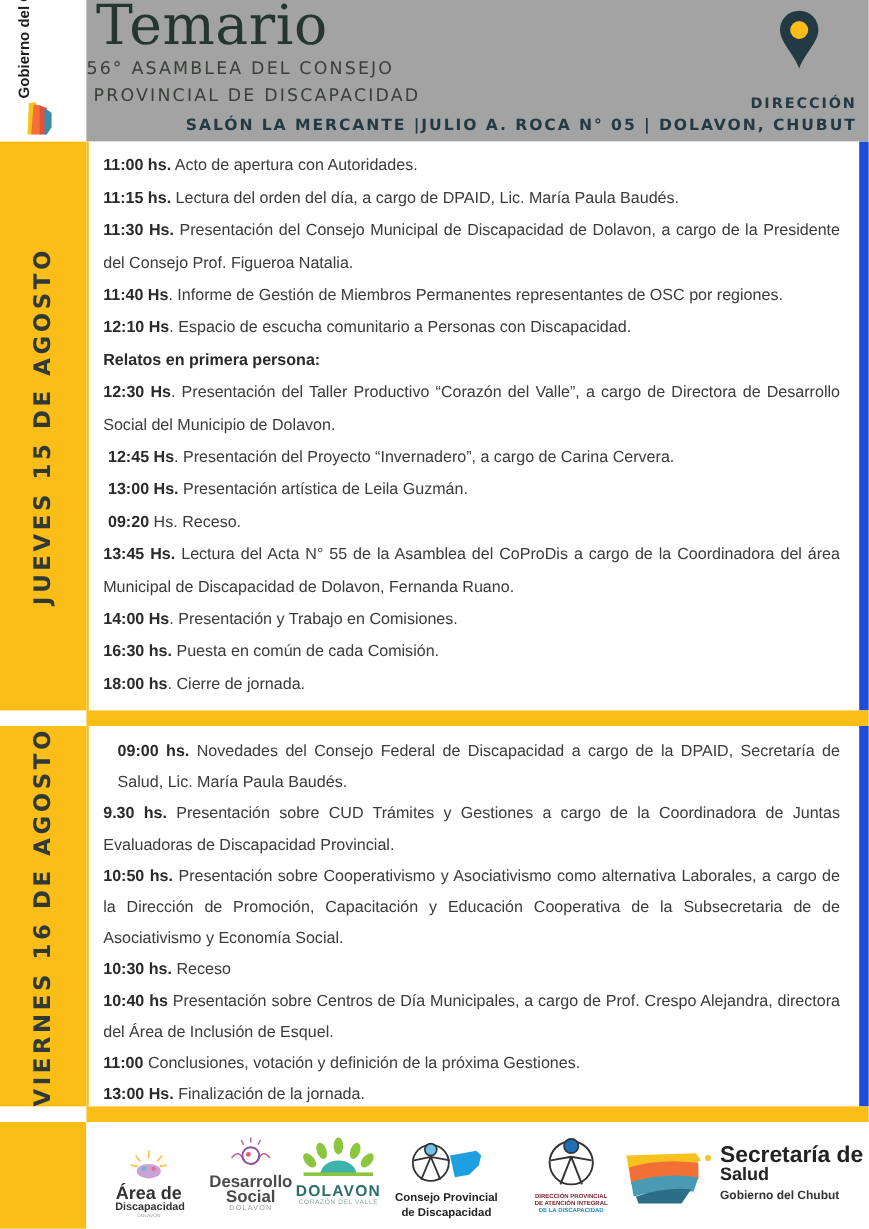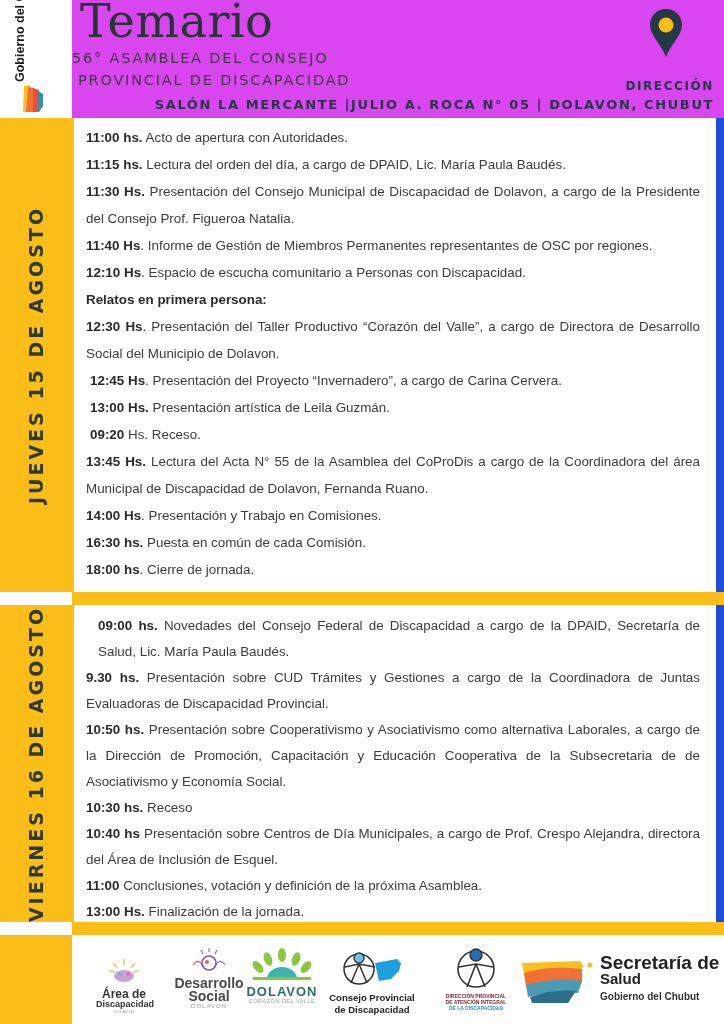--- a/index.html
+++ b/index.html
@@ -7,21 +7,21 @@
   body { position: relative; font-family: "Liberation Sans", sans-serif; color: #2b2f2e; }
 
   
   #gov-logo-box { position: absolute; left: 0; top: 0; width: 72px; height: 118px; background: #ffffff; }
   #gov-logo-text { position: absolute; left: 14px; top: 4px; width: 40px; height: 80px; }
   #gov-logo-text span { position: absolute; left: 0; top: 0; transform-origin: left top; transform: translate(0, 78px) rotate(-90deg);
     font-weight: 700; font-size: 12.5px; line-height: 12px; color: #1d1d1b; white-space: nowrap; display: block; }
   #gov-logo-mark { position: absolute; left: 22px; top: 84px; width: 22px; height: 30px; }
 
   
-  #header { position: absolute; left: 72px; top: 0; width: 652px; height: 118px; background: #d946ef; }
+  #header { position: absolute; left: 72px; top: 0; width: 652px; height: 118px; background: #a3a3a3; }
   #title { position: absolute; left: 8px; top: -6px; font-family: "DejaVu Serif", "Liberation Serif", serif; font-size: 46px; color: #24362f; letter-spacing: 0.5px; }
   #subtitle-1 { position: absolute; left: 0; top: 50px; font-family: "DejaVu Sans", sans-serif; font-size: 14.5px; color: #3a3f3a; letter-spacing: 1.8px; }
   #subtitle-2 { position: absolute; left: 6px; top: 72px; font-family: "DejaVu Sans", sans-serif; font-size: 14.5px; color: #3a3f3a; letter-spacing: 1.8px; }
   #direccion-label { position: absolute; right: 10px; top: 79px; font-family: "DejaVu Sans", sans-serif; font-weight: 700; font-size: 12px; letter-spacing: 1.6px; color: #233a45; }
   #address { position: absolute; right: 10px; top: 97px; font-family: "DejaVu Sans", sans-serif; font-weight: 700; font-size: 13px; letter-spacing: 1.6px; color: #233a45; white-space: nowrap; text-align: center; }
   #pin-icon { position: absolute; left: 577px; top: 8px; width: 34px; height: 50px; }
 
   
   .day-strip { position: absolute; left: 0; width: 72px; background: #fbbd18; }
   #day1-strip { top: 118px; height: 474px; }
@@ -110,41 +110,41 @@
 </div>
 
 <div id="band-mid" class="band"></div>
 
 <div id="panel-day2" class="panel">
   <div class="item indent2" style="padding-left:12px;text-indent:0"><span class="t">09:00 hs.</span><span> Novedades del Consejo Federal de Discapacidad a cargo de la DPAID, Secretaría de Salud, Lic. María Paula Baudés.</span></div>
   <div class="item"><span class="t">9.30 hs.</span><span> Presentación sobre CUD Trámites y Gestiones a cargo de la Coordinadora de Juntas Evaluadoras de Discapacidad Provincial.</span></div>
   <div class="item"><span class="t">10:50 hs.</span><span> Presentación sobre Cooperativismo y Asociativismo como alternativa Laborales, a cargo de la  Dirección de Promoción, Capacitación y Educación Cooperativa de la Subsecretaria de de Asociativismo y Economía Social.</span></div>
   <div class="item"><span class="t">10:30 hs.</span><span> Receso</span></div>
   <div class="item"><span class="t">10:40 hs</span><span> Presentación sobre Centros de Día Municipales, a cargo de Prof. Crespo Alejandra, directora del Área de Inclusión de Esquel.</span></div>
-  <div class="item"><span class="t">11:00</span><span> Conclusiones, votación y definición de la próxima Asamblea.</span></div>
+  <div class="item"><span class="t">11:00</span><span> Conclusiones, votación y definición de la próxima Gestiones.</span></div>
   <div class="item"><span class="t">13:00 Hs.</span><span> Finalización de la jornada.</span></div>
 </div>
 
 <div id="band-footer" class="band"></div>
 
 <div id="footer">
   <div id="logo-area" class="logo">
     <svg width="34" height="28" viewBox="0 0 34 28">
       <g stroke="#f5c542" stroke-width="1.4">
         <line x1="17" y1="2" x2="17" y2="8"></line>
           <line x1="6" y1="6" x2="10" y2="11"></line>
           <line x1="28" y1="6" x2="24" y2="11"></line>
         <line x1="2" y1="14" x2="8" y2="15"></line>
           <line x1="32" y1="14" x2="26" y2="15"></line>
       </g>
       <ellipse cx="17" cy="19" rx="10" ry="6" fill="#c9a3d6"></ellipse>
       <circle cx="13" cy="17" r="2" fill="#6fb6d8"></circle>
         <circle cx="21" cy="17" r="2" fill="#e76f9a"></circle>
     </svg>
-    <div class="logo-caption" style="font-size:12px;line-height:10px;">Área de</div>
+    <div class="logo-caption" style="font-size:15px;line-height:10px;">Área de</div>
     <div class="logo-caption" style="font-size:9px;line-height:10px;">Discapacidad</div>
     <div style="font-size:4px;color:#999;">DOLAVON</div>
   </div>
 
   <div id="logo-desarrollo" class="logo">
     <svg width="40" height="26" viewBox="0 0 40 26">
       <g stroke="#c05aa0" stroke-width="1.2" fill="none">
         <line x1="20" y1="1" x2="20" y2="5"></line>
           <line x1="12" y1="3" x2="14" y2="7"></line>
           <line x1="28" y1="3" x2="26" y2="7"></line>

